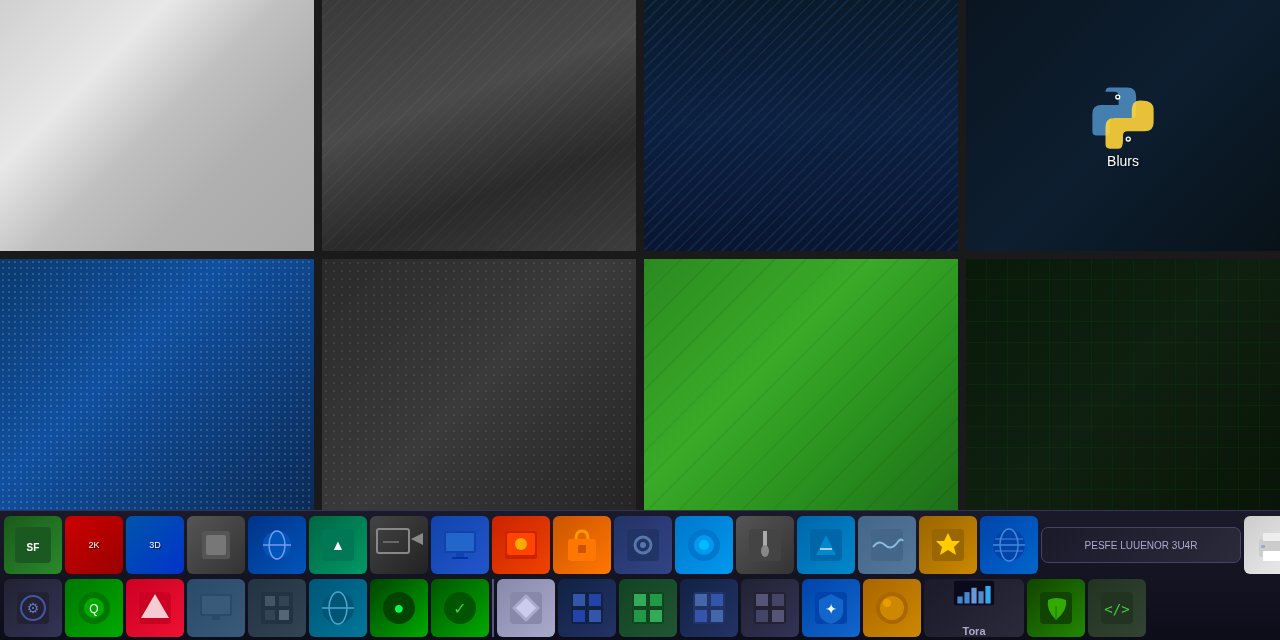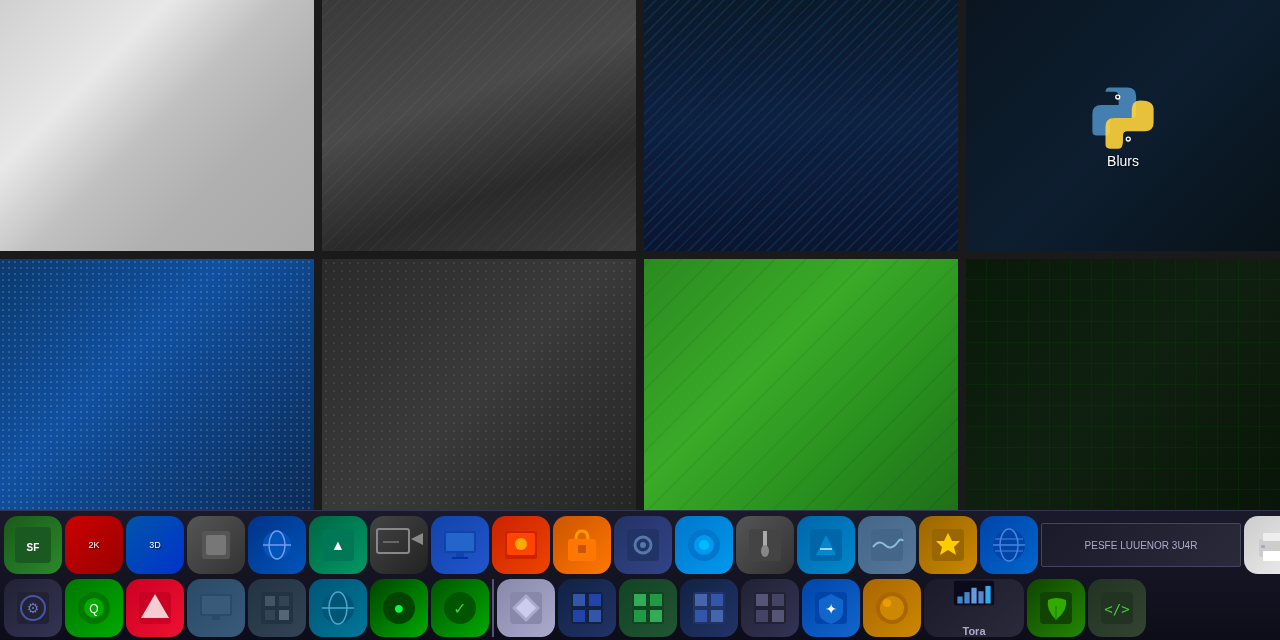--- a/index.html
+++ b/index.html
@@ -150,21 +150,21 @@
       display: flex;
       align-items: center;
       gap: 3px;
       height: 62px;
       padding: 0 2px;
     }
 
     .taskbar-icon {
       width: 58px;
       height: 58px;
-      border-radius: 14px;
+      border-radius: 6px;
       overflow: hidden;
       flex-shrink: 0;
       cursor: pointer;
       display: flex;
       align-items: center;
       justify-content: center;
       position: relative;
     }
 
     
@@ -464,21 +464,21 @@
     <div class="taskbar-icon icon-blue-world">
       <svg width="36" height="36" viewBox="0 0 36 36">
         <circle cx="18" cy="18" r="16" fill="#0044aa"></circle>
         <ellipse cx="18" cy="18" rx="9" ry="16" fill="none" stroke="#4488dd" stroke-width="1.5"></ellipse>
         <line x1="2" y1="18" x2="34" y2="18" stroke="#4488dd" stroke-width="1.5"></line>
         <line x1="4" y1="12" x2="32" y2="12" stroke="#4488dd" stroke-width="1"></line>
         <line x1="4" y1="24" x2="32" y2="24" stroke="#4488dd" stroke-width="1"></line>
       </svg>
     </div>
 
-    <div class="taskbar-icon icon-text-bar" style="min-width:200px; height:44px; border-radius:2px; border: 1px solid #444466;">
+    <div class="taskbar-icon icon-text-bar" style="min-width:200px; height:36px; border-radius:7px; border: 1px solid #444466;">
       <span style="font-size:10px; color:#aaaacc;">PESFE LUUENOR  3U4R</span>
     </div>
 
     <div class="taskbar-icon icon-white-printer">
       <svg width="36" height="36" viewBox="0 0 36 36">
         <rect x="4" y="12" width="28" height="18" rx="2" fill="#cccccc"></rect>
         <rect x="8" y="6" width="20" height="8" rx="1" fill="#eeeeee"></rect>
         <rect x="8" y="24" width="20" height="10" rx="1" fill="white"></rect>
         <rect x="6" y="18" width="4" height="3" rx="1" fill="#99aacc"></rect>
       </svg>

